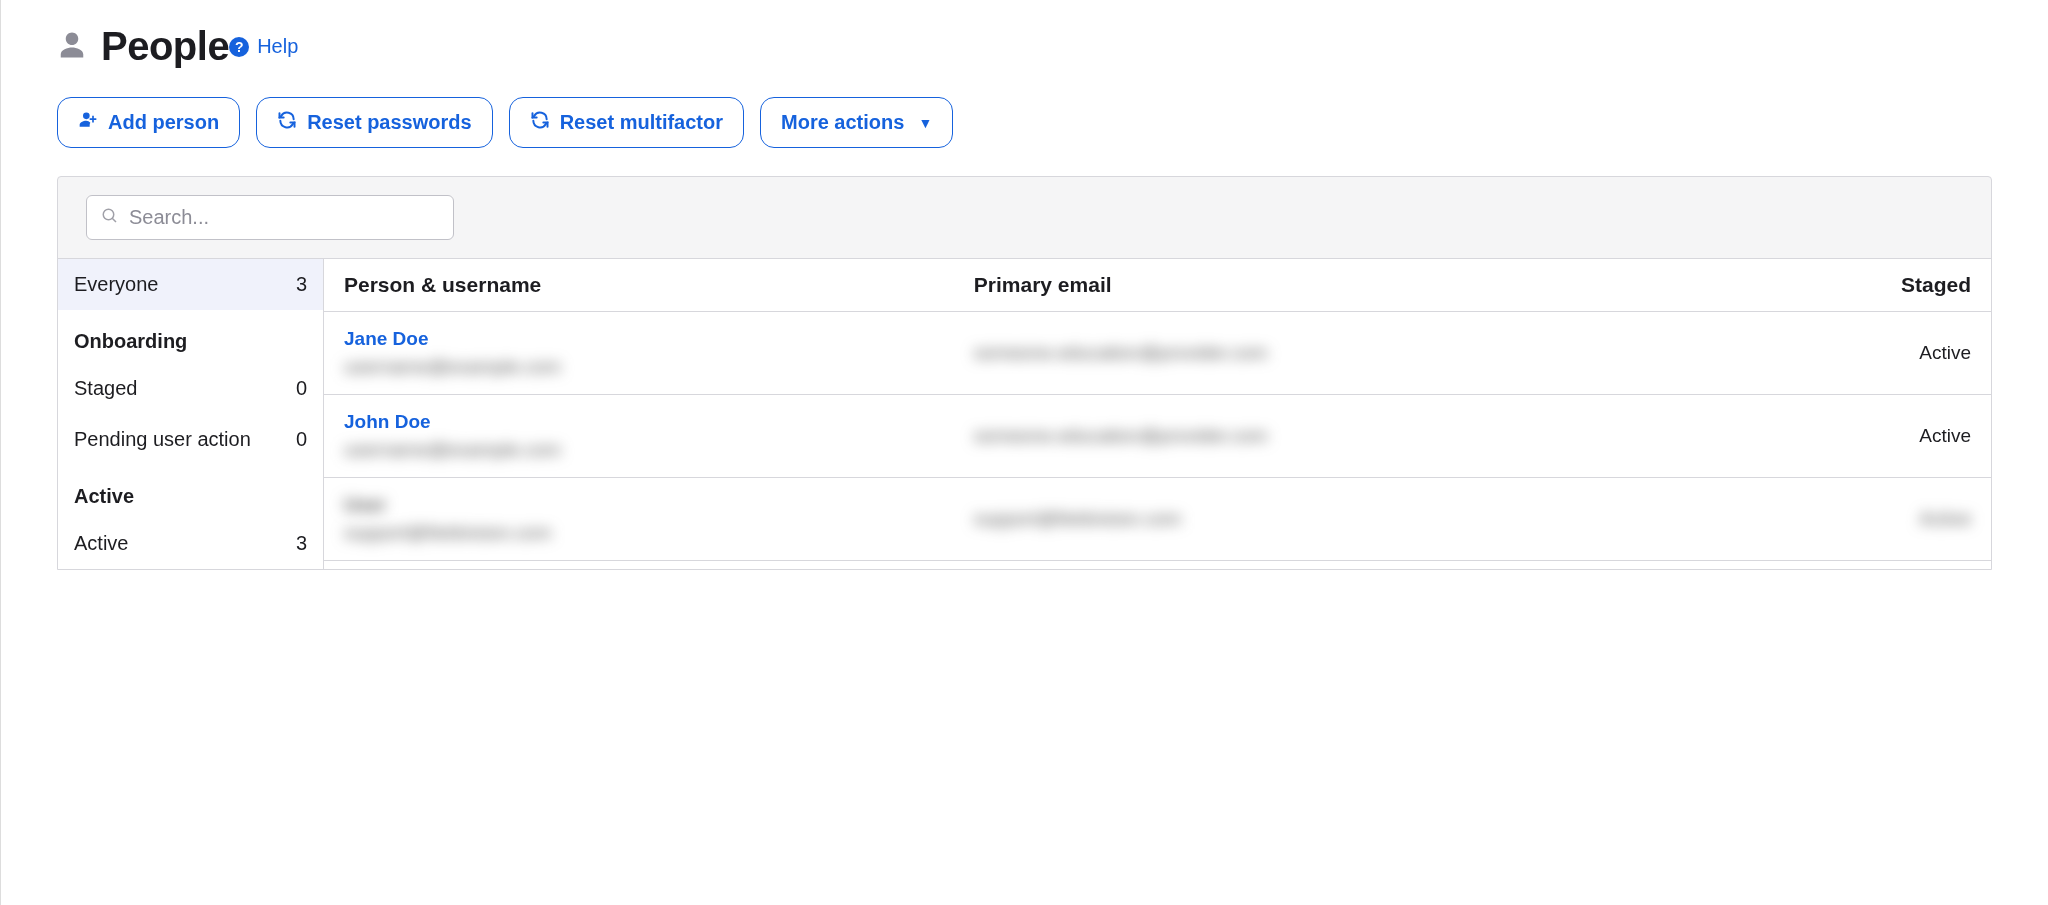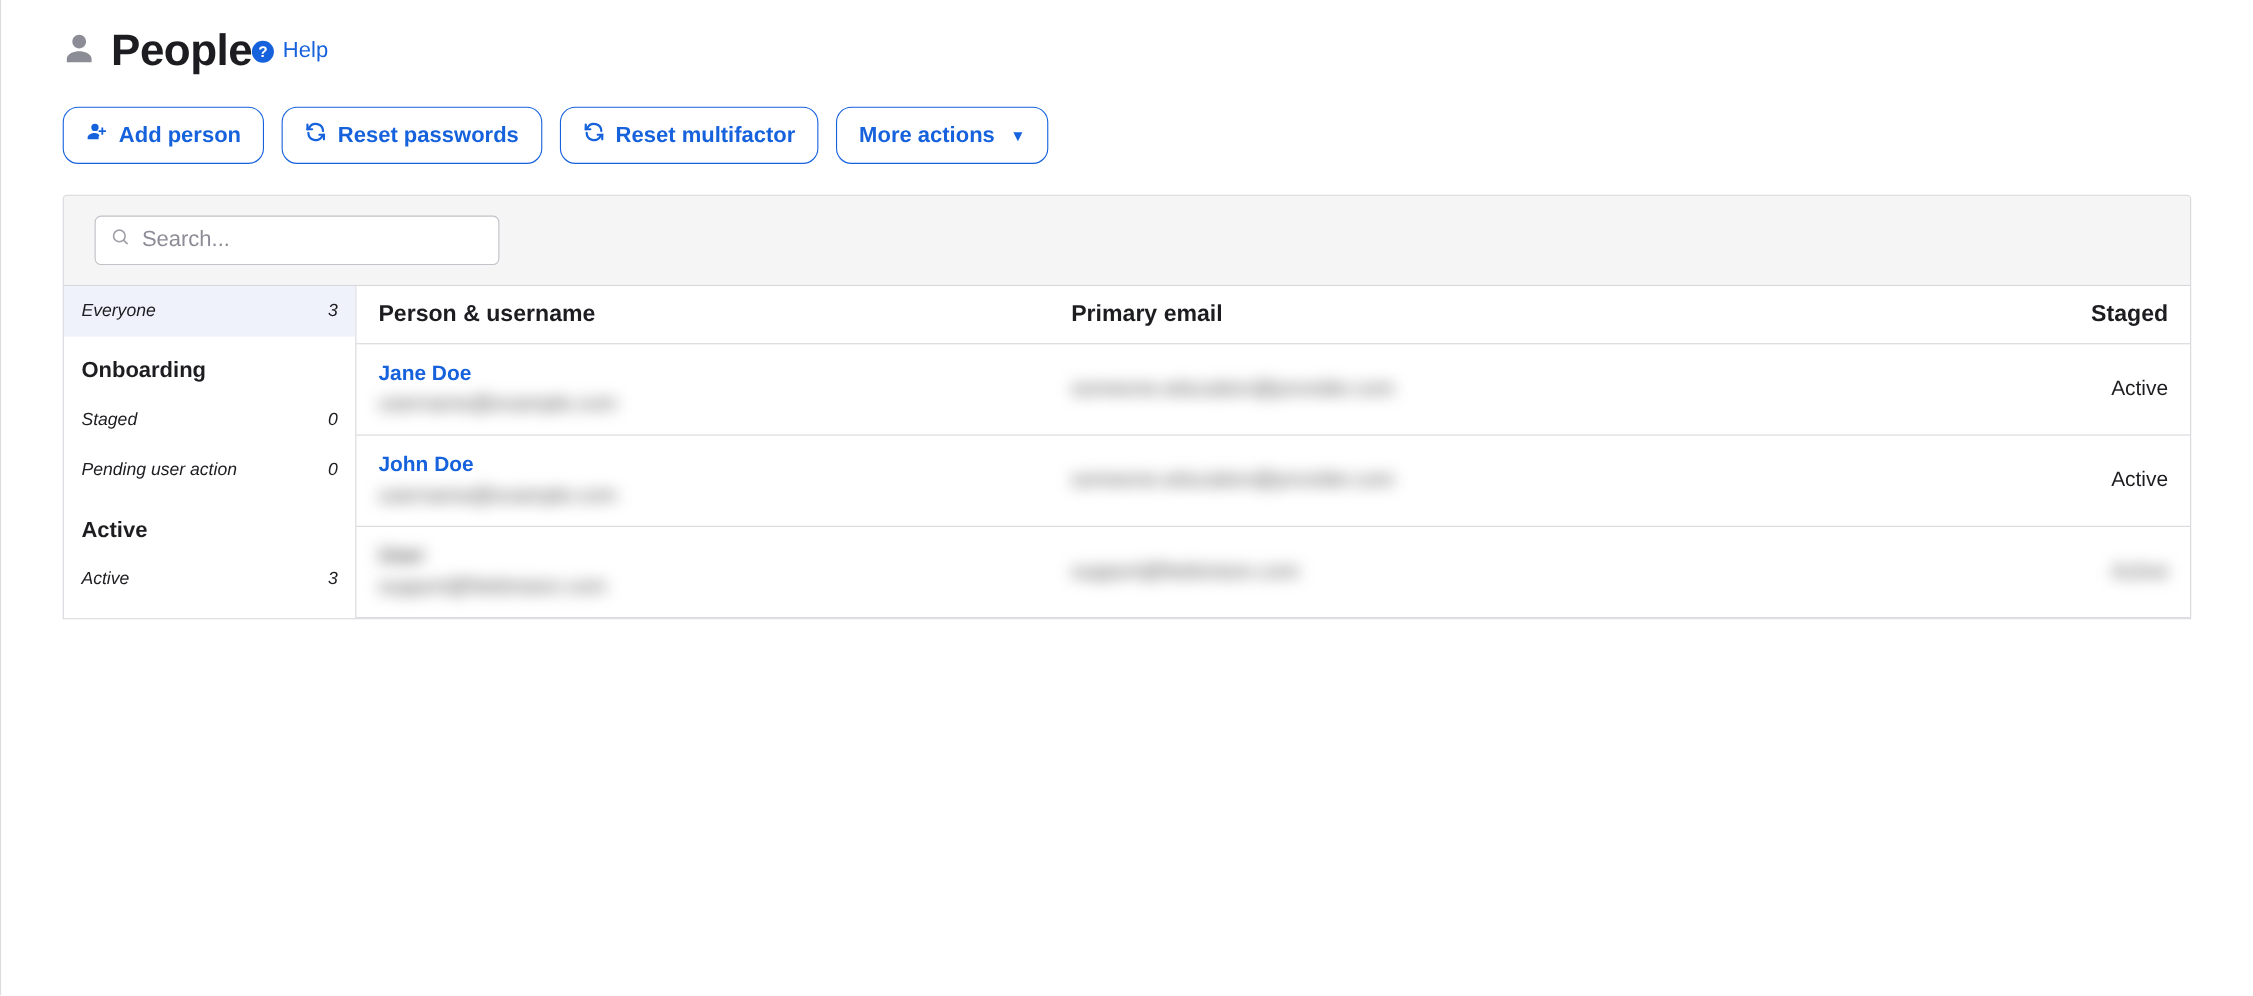--- a/index.html
+++ b/index.html
@@ -105,23 +105,22 @@
   }
   .sidebar {
     width: 266px;
     border-right: 1px solid #d7d7dc;
   }
   .filter-item {
     display: flex;
     justify-content: space-between;
     align-items: center;
     padding: 14px 16px;
-    font-size: 16px;
-    cursor: pointer;
-    font-style: italic;
+    font-size: 20px;
+    cursor: pointer;
   }
   .filter-item.selected {
     background: #f0f2fb;
   }
   .filter-heading {
     font-weight: 700;
     padding: 20px 16px 10px 16px;
     font-size: 20px;
   }
 

